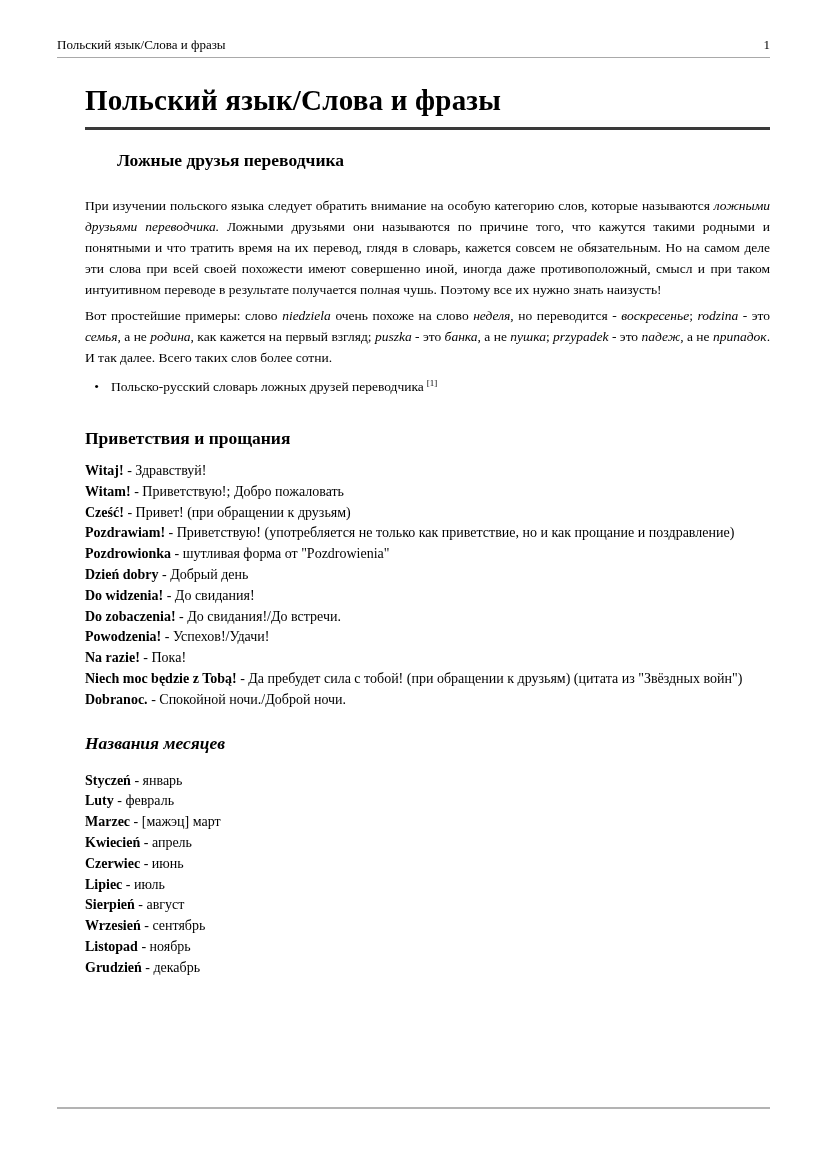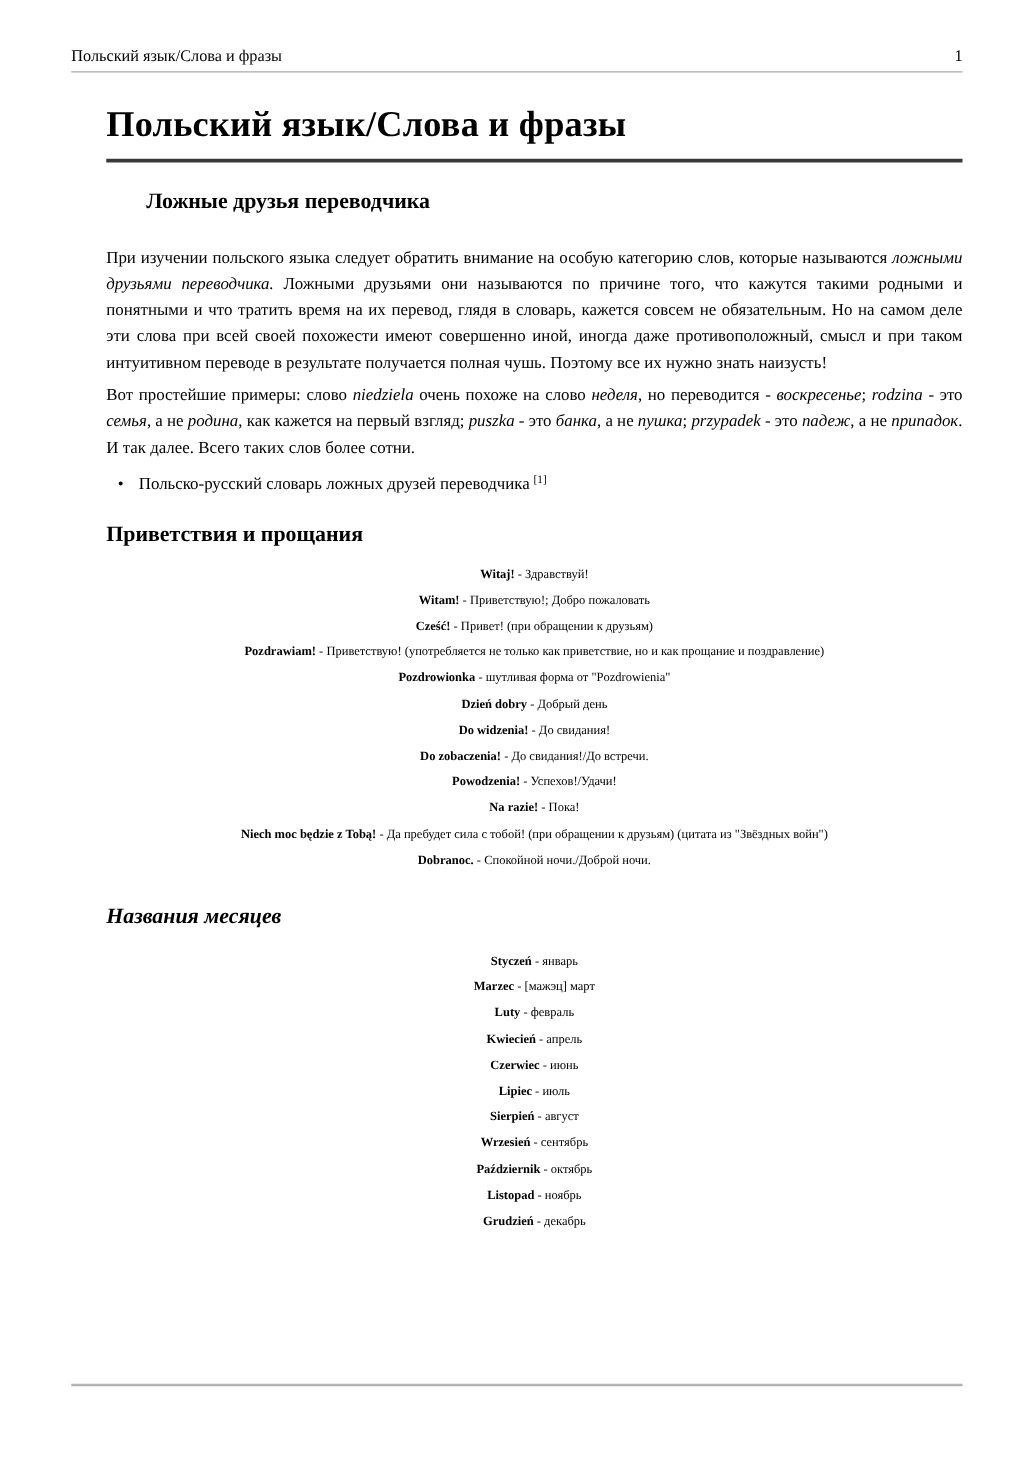--- a/index.html
+++ b/index.html
@@ -40,21 +40,21 @@
     height: 3px;
     background: #3a3a3a;
     margin-top: 12px;
   }
   h2.section-heading {
     font-size: 17.5px;
     line-height: 20px;
     font-weight: bold;
   }
   h2.sec-false-friends { margin-top: 20px; margin-left: 32px; }
-  h2.sec-greetings { margin-top: 20px; }
+  h2.sec-greetings { margin-top: 31px; }
   h2.sec-months { margin-top: 22px; font-style: italic; }
   p.body-par {
     font-size: 13.5px;
     line-height: 21px;
     text-align: justify;
   }
   p.par-1 { margin-top: 25px; }
   p.par-2 { margin-top: 5px; }
   .it { font-style: italic; }
   .bullet-row {
@@ -70,23 +70,22 @@
     margin-right: 8px;
     text-align: center;
   }
   sup.ref {
     font-size: 9px;
     line-height: 0;
     vertical-align: super;
     margin-left: 3px;
   }
   .item-list {
-    font-size: 10px;
+    font-size: 14px;
     line-height: 20.8px;
-    text-align: center;
   }
   .list-greetings { margin-top: 13px; }
   .list-months { margin-top: 18px; }
   .item .term { font-weight: bold; }
   .footer-rule {
     position: absolute;
     top: 1107px;
     left: 57px;
     right: 57px;
     height: 2px;
@@ -188,30 +187,30 @@
     <section>
       <h2 class="section-heading sec-months">Названия месяцев</h2>
       <div class="item-list list-months">
 
           <div class="item">
             <b class="term">Styczeń</b>
             <span class="def">- январь</span>
           </div>
 
           <div class="item">
+            <b class="term">Luty</b>
+            <span class="def">- февраль</span>
+          </div>
+
+          <div class="item">
             <b class="term">Marzec</b>
             <span class="def">- [мажэц] март</span>
           </div>
 
           <div class="item">
-            <b class="term">Luty</b>
-            <span class="def">- февраль</span>
-          </div>
-
-          <div class="item">
             <b class="term">Kwiecień</b>
             <span class="def">- апрель</span>
           </div>
 
 
           <div class="item">
             <b class="term">Czerwiec</b>
             <span class="def">- июнь</span>
           </div>
 
@@ -223,24 +222,20 @@
           <div class="item">
             <b class="term">Sierpień</b>
             <span class="def">- август</span>
           </div>
 
           <div class="item">
             <b class="term">Wrzesień</b>
             <span class="def">- сентябрь</span>
           </div>
 
-          <div class="item">
-            <b class="term">Październik</b>
-            <span class="def">- октябрь</span>
-          </div>
 
           <div class="item">
             <b class="term">Listopad</b>
             <span class="def">- ноябрь</span>
           </div>
 
           <div class="item">
             <b class="term">Grudzień</b>
             <span class="def">- декабрь</span>
           </div>

